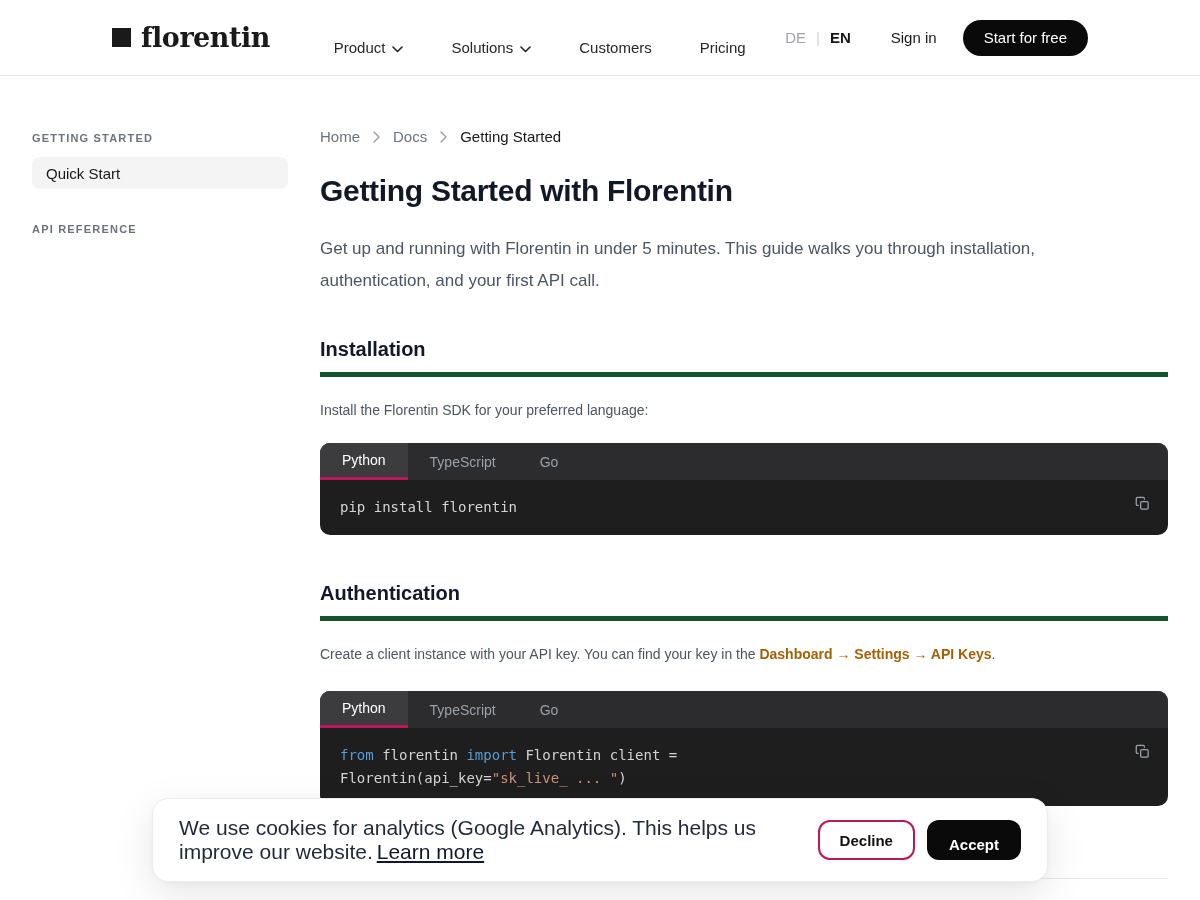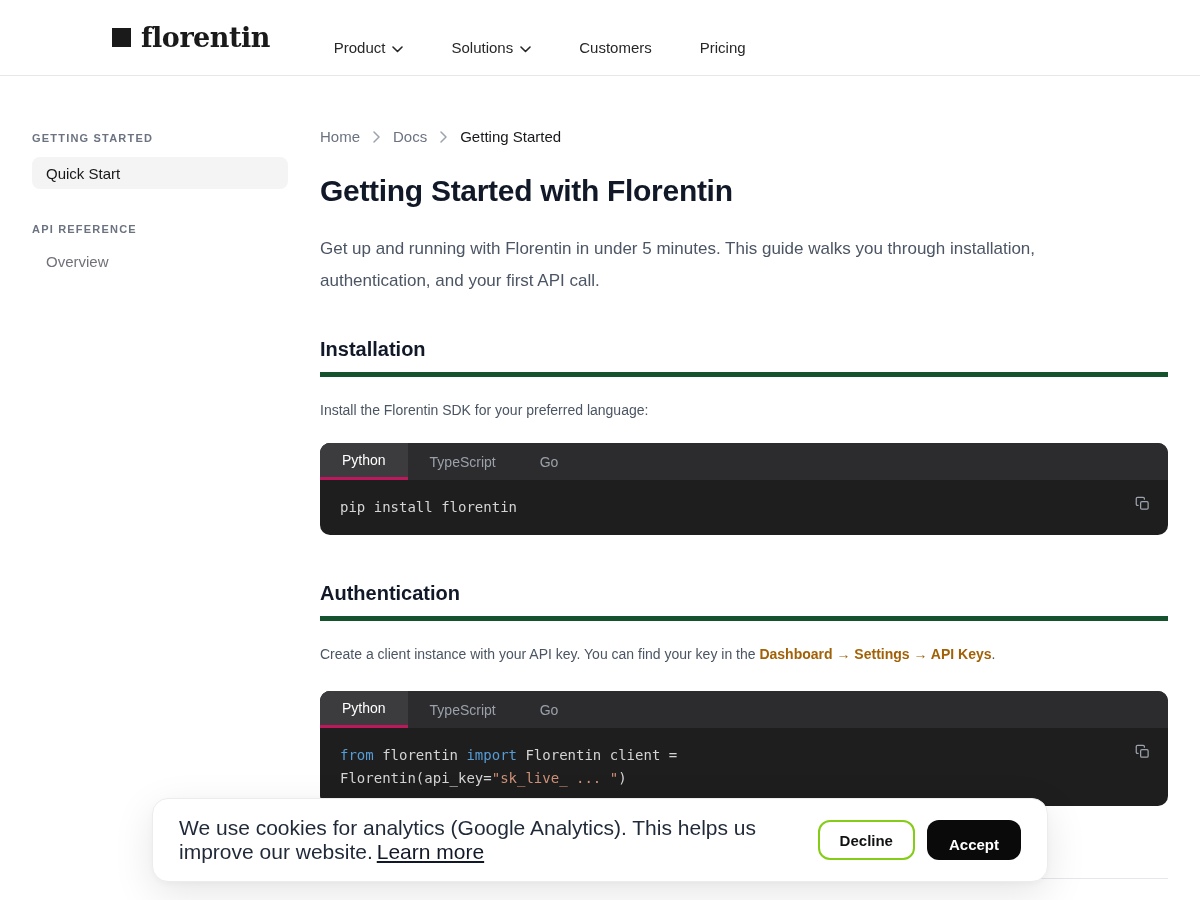--- a/index.html
+++ b/index.html
@@ -75,21 +75,21 @@
 
   
   .cookie-banner { position:fixed; left:152px; bottom:18px; width:896px; height:84px;
     background:#ffffff; border:1px solid #ececee; border-radius:16px;
     box-shadow:0 12px 40px rgba(0,0,0,0.10), 0 2px 8px rgba(0,0,0,0.04);
     display:flex; align-items:center; padding:0 26px; z-index:50; }
   .cookie-text { font-size:21px; color:#1f2937; }
   .cookie-link { color:#111827; text-decoration:underline; cursor:pointer; margin-left:4px; }
   .cookie-actions { margin-left:auto; display:flex; align-items:center; gap:12px; }
   .decline-btn { height:40px; padding:0 20px; background:#fff; color:#111;
-    border:2px solid #84cc16; border-radius:12px; font-size:15px; font-weight:600;
+    border:2px solid #be185d; border-radius:12px; font-size:15px; font-weight:600;
     font-family:"Liberation Sans", sans-serif; cursor:pointer; }
   .accept-btn { height:40px; padding:16px 22px; background:#0a0a0a; color:#fff;
     border:none; border-radius:12px; font-size:15px; font-weight:600;
     font-family:"Liberation Sans", sans-serif; cursor:pointer; }
 
   .chev { display:inline-block; }
 </style>
 </head>
 <body>
 
@@ -115,33 +115,39 @@
           </svg>
       </span>
     </div>
     <div class="nav-link">
       <span>Customers</span>
     </div>
     <div class="nav-link">
       <span>Pricing</span>
     </div>
   </nav>
+  <div class="nav-right">
+    <div class="lang">
+      <span class="lang-de">DE</span>
+      <span class="lang-div">|</span>
+      <span class="lang-en">EN</span>
+    </div>
+    <span class="sign-in">Sign in</span>
+    <button class="cta-btn">Start for free</button>
+  </div>
 </header>
 
 <div class="layout">
 
   <aside class="sidebar">
     <div class="side-title">GETTING STARTED</div>
     <div class="side-item-active">
       <span>Quick Start</span>
     </div>
     <div class="side-title side-title-2">API REFERENCE</div>
-    <div class="side-item">
-      <span>Overview</span>
-    </div>
   </aside>
 
   <main class="main">
 
     <nav class="breadcrumb">
       <span class="crumb">Home</span>
       <span class="crumb-sep">
         <svg width="7" height="12" viewBox="0 0 7 12">
             <polyline points="1,1 6,6 1,11" fill="none" stroke="#9ca3af" stroke-width="1.5" stroke-linecap="round" stroke-linejoin="round"></polyline>
           </svg>

